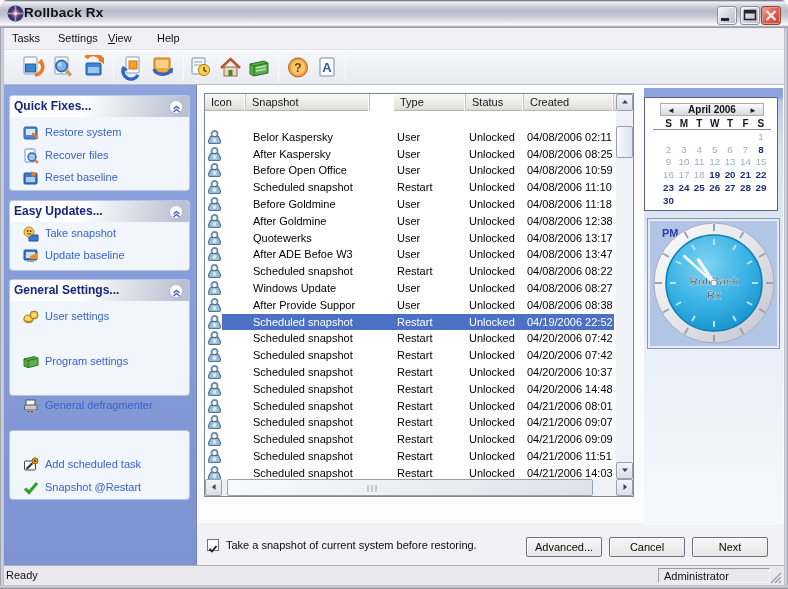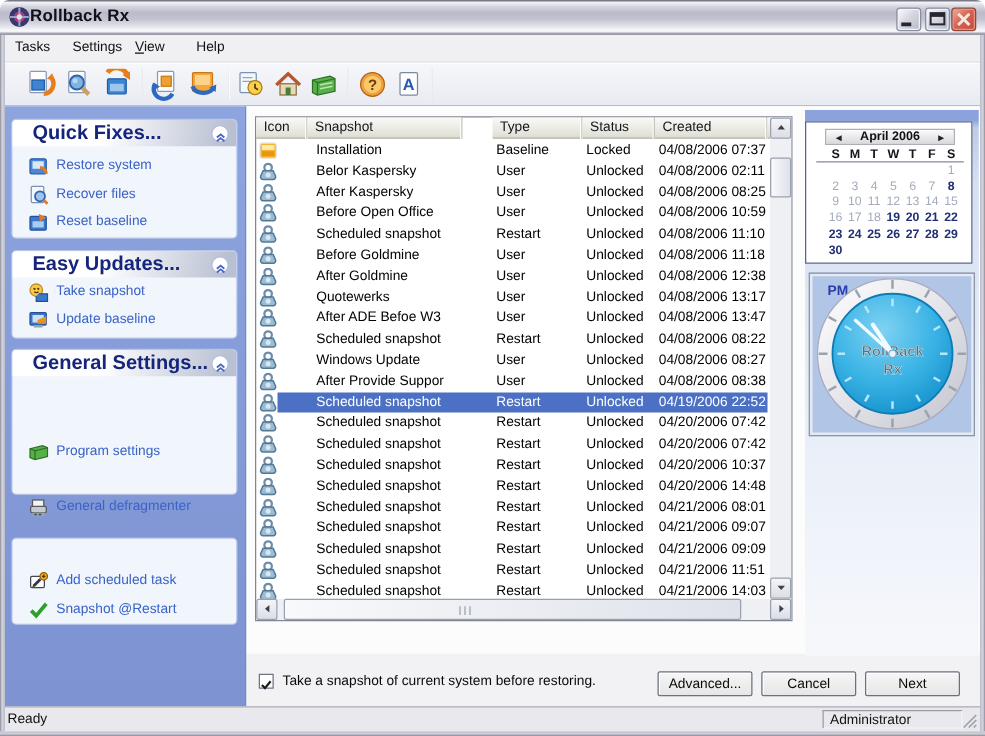--- a/index.html
+++ b/index.html
@@ -22,21 +22,21 @@
 #tools{left:4px;top:51px;width:780px;height:34px;background:linear-gradient(#f6f7fa,#e9ebf2);border-bottom:1px solid #b9bdcb}
 .tsep{position:absolute;top:4px;width:1px;height:26px;background:#c2c6d2;border-right:1px solid #fafafc}
 .ticon{position:absolute;top:4px;width:26px;height:26px}
 
 #contentbg{left:4px;top:85px;width:780px;height:480px;background:#fcfcfd}
 #bottomstrip{left:197px;top:523px;width:587px;height:42px;background:#f2f2f5}
 
 #lpanel{left:4px;top:85px;width:193px;height:480px;background:linear-gradient(#8da4de,#7d93d2);border-right:1px solid #7486c6}
 .box{position:absolute;left:6px;width:179px;background:#f1f5fc;border-radius:3px;box-shadow:0 0 0 1px #ffffff66}
 .bhead{position:relative;height:21px;border-radius:3px 3px 0 0;background:linear-gradient(100deg,#ffffff 40%,#b9c0d2 95%);
-font-size:16px;font-weight:bold;color:#16257c;line-height:21px;padding-left:16px}
+font-size:12px;font-weight:bold;color:#16257c;line-height:21px;padding-left:4px}
 .chev{position:absolute;right:6px;top:4px;width:14px;height:14px;border-radius:50%;background:#fff;border:1px solid #b4bedc}
 .item{position:absolute;left:0;width:179px;height:22px;font-size:11px;color:#3a63c6}
 .item .ic{position:absolute;left:13px;top:2px;width:16px;height:16px}
 .item .tx{position:absolute;left:35px;top:3px;white-space:nowrap}
 
 #table{left:204px;top:93px;width:430px;height:404px;border:1px solid #7f8694;background:#fff}
 .th{position:absolute;top:0;height:17px;background:linear-gradient(#f9f9f6,#e3e3db 80%,#d6d6cc);
 border-right:1px solid #c6c6bc;box-shadow:inset -1px 0 0 #fdfdfb,inset 0 -1px 0 #b8b8ac;
 font-size:11px;color:#16161a;line-height:17px;padding-left:6px}
 .row{position:absolute;height:17px;font-size:11px;color:#000;line-height:17px;white-space:nowrap}
@@ -221,20 +221,29 @@
             <rect x="4" y="12" width="7" height="2" fill="#8aa"></rect>
           </svg></span>
         <span class="tx">Update baseline</span>
       </div>
     </div>
     <div class="box" style="top:195px;height:115px">
       <div class="bhead">General Settings...<span class="chev"><svg width="13" height="13" viewBox="0 0 13 13" style="">
             <path d="M3.5 7 L6.5 4.5 L9.5 7" fill="none" stroke="#4a66c0" stroke-width="1.5"></path>
             <path d="M3.5 10 L6.5 7.5 L9.5 10" fill="none" stroke="#4a66c0" stroke-width="1.5"></path>
           </svg></span></div>
+      <div class="item" style="top:27px">
+        <span class="ic"><svg width="16" height="16" viewBox="0 0 16 16" style="">
+            <ellipse cx="5.5" cy="10.5" rx="4.5" ry="3.2" fill="#e8b83c" stroke="#a07818"></ellipse>
+            <ellipse cx="5.5" cy="9.3" rx="4.5" ry="3.2" fill="#f8d868" stroke="#a07818"></ellipse>
+            <circle cx="11" cy="6" r="4" fill="#f0c448" stroke="#a07818"></circle>
+            <circle cx="11" cy="6" r="1.6" fill="#fdeeb0"></circle>
+          </svg></span>
+        <span class="tx">User settings</span>
+      </div>
       <div class="item" style="top:72px">
         <span class="ic"><svg width="16" height="16" viewBox="0 0 16 16" style="">
             <path d="M1 5 l10 -2.4 l4 1.6 l0 7 l-10 2.4 l-4 -1.6 z" fill="#58b048" stroke="#2c7024"></path>
             <path d="M1 5 l4 1.6 l10 -2.4" fill="none" stroke="#2c7024"></path>
             <path d="M5 6.6 l0 7" stroke="#2c7024"></path>
           </svg></span>
         <span class="tx">Program settings</span>
       </div>
       <div class="item" style="top:116px">
         <span class="ic"><svg width="16" height="16" viewBox="0 0 16 16" style="">
@@ -266,31 +275,20 @@
     </div>
   </div>
 <div class="abs" id="table">
     <div class="th" style="left:0px;width:41px">Icon</div>
     <div class="th" style="left:41px;width:124px">Snapshot</div>
     <div class="th" style="left:189px;width:72px">Type</div>
     <div class="th" style="left:261px;width:58px">Status</div>
     <div class="th" style="left:319px;width:90px">Created</div>
     <div class="th" style="left:409px;width:19px"></div>
     <div id="selbg" style="left:17px;top:219.6px;width:392px;height:16.8px"></div>
-    <div class="row" style="top:18.0px;left:0;width:428px;color:#000">
-      <span class="cell" style="left:2px;top:1px"><svg width="15" height="15" viewBox="0 0 15 15" style="">
-          <rect x="1" y="1.5" width="13" height="12" rx="2" fill="#f7b32c" stroke="#e4e0d8"></rect>
-          <rect x="2.5" y="3" width="10" height="4" fill="#fce9b0"></rect>
-          <rect x="2.5" y="8" width="10" height="4" fill="#e8960c"></rect>
-        </svg></span>
-      <span class="cell" style="left:48px">Installation</span>
-      <span class="cell" style="left:192px">Baseline</span>
-      <span class="cell" style="left:264px">Locked</span>
-      <span class="cell" style="left:322px">04/08/2006 07:37</span>
-    </div>
     <div class="row" style="top:34.8px;left:0;width:428px;color:#000">
       <span class="cell" style="left:2px;top:1px"><svg width="15" height="15" viewBox="0 0 15 15" style="">
           <circle cx="7.5" cy="4" r="3" fill="none" stroke="#6c8cac" stroke-width="1.8"></circle>
           <path d="M3.5 6.5 h8 l2 4.5 a2 2 0 0 1 -2 2.5 h-8 a2 2 0 0 1 -2 -2.5 z" fill="#9cbcd4" stroke="#527896" stroke-width="1.2"></path>
           <circle cx="7.5" cy="10" r="2" fill="#d8e8f2"></circle>
         </svg></span>
       <span class="cell" style="left:48px">Belor Kaspersky</span>
       <span class="cell" style="left:192px">User</span>
       <span class="cell" style="left:264px">Unlocked</span>
       <span class="cell" style="left:322px">04/08/2006 02:11</span>

